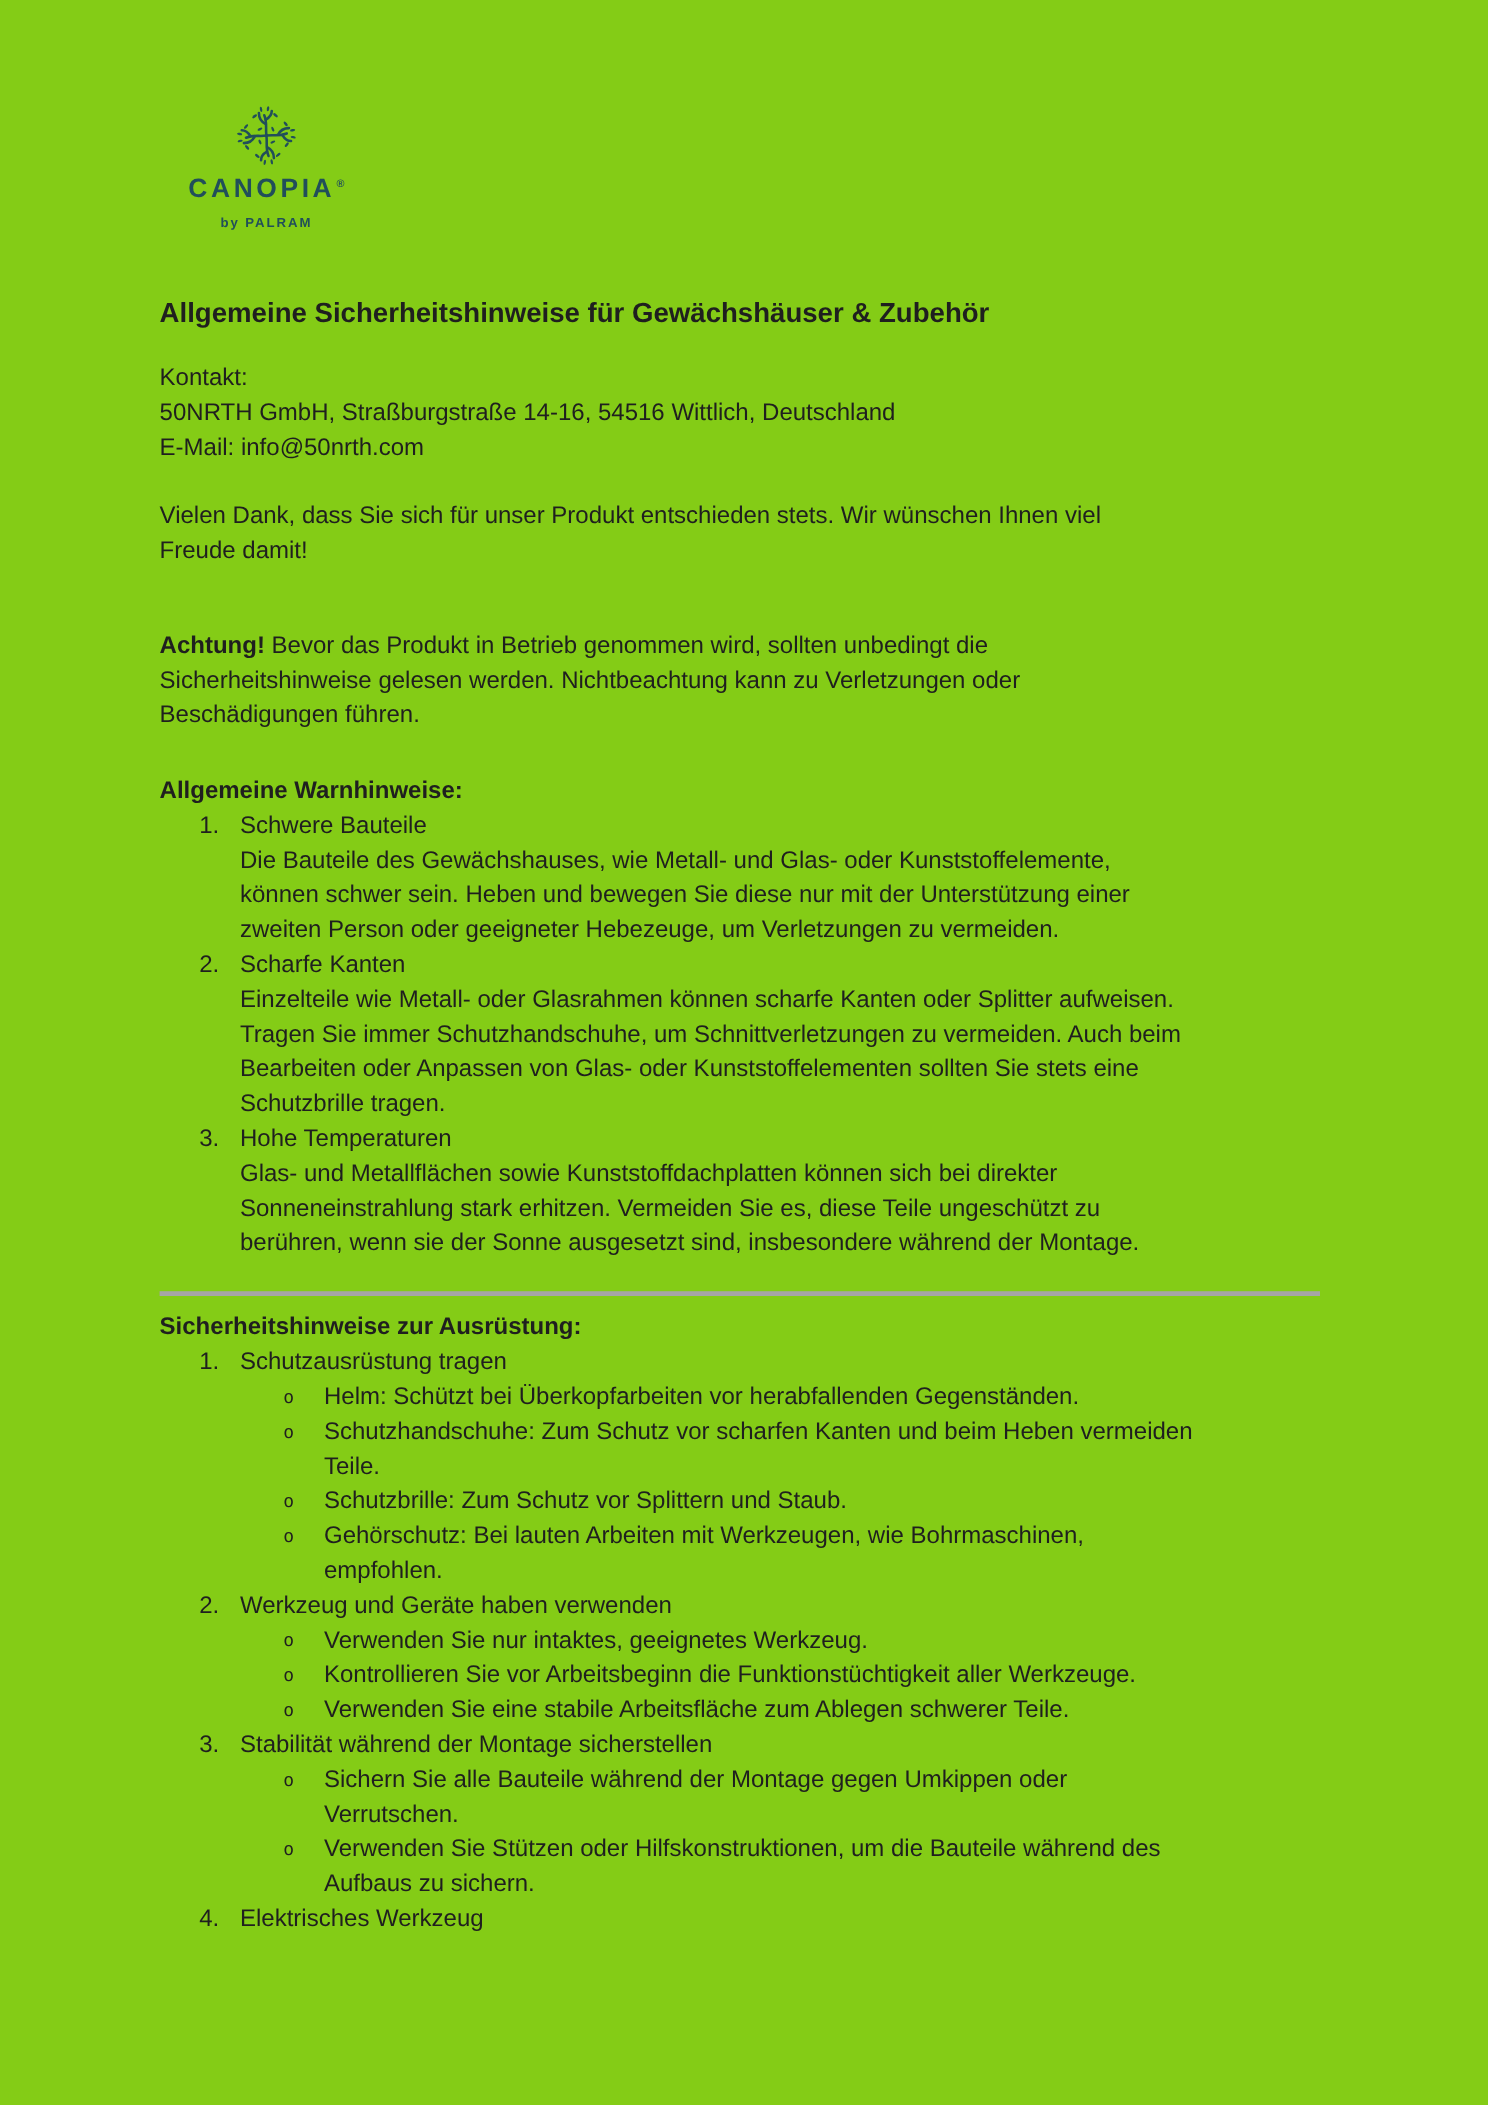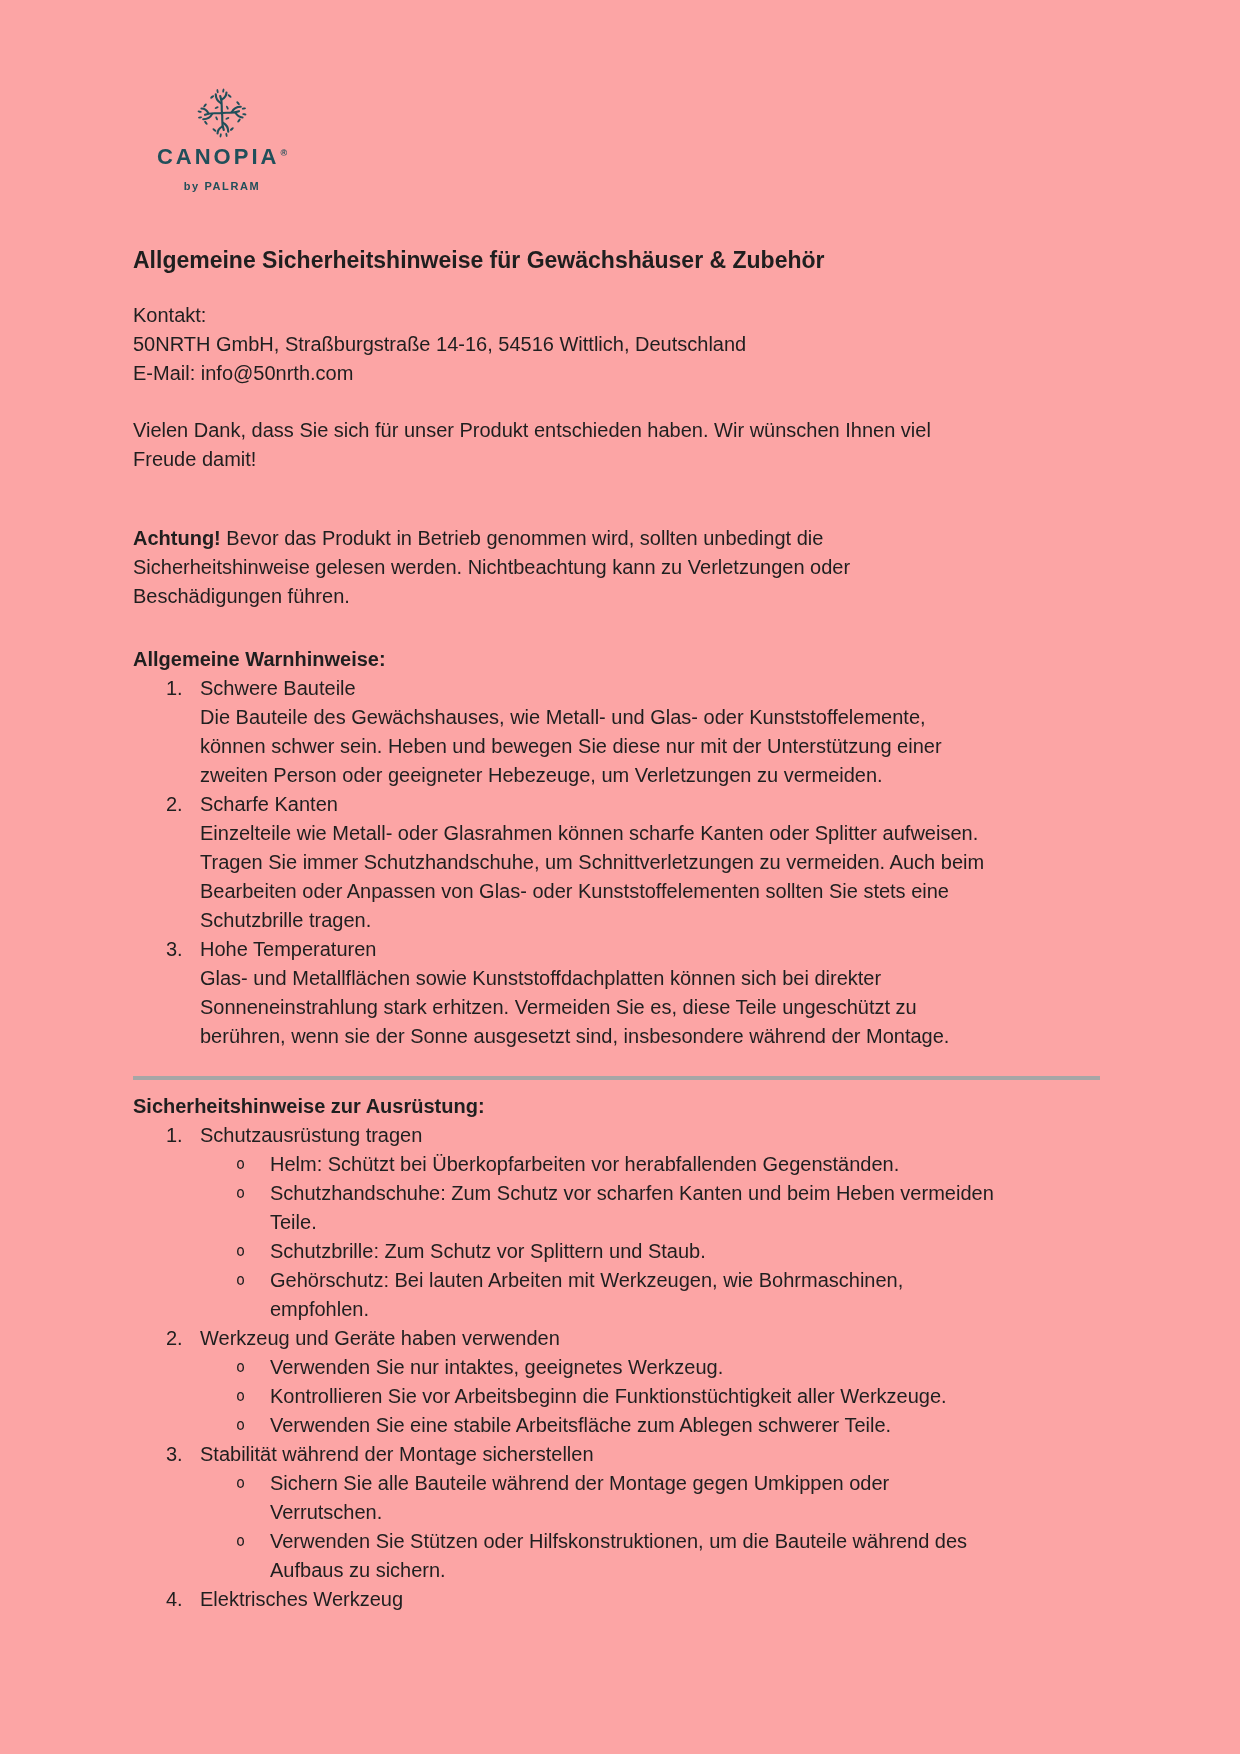--- a/index.html
+++ b/index.html
@@ -1,20 +1,20 @@
 <!DOCTYPE html>
 <html><head>
 <meta charset="utf-8">
 <style>
   html,body { margin:0; padding:0; background:#ffffff; }
   .page {
     position:relative;
     width:1240px; height:1754px;
     margin:0 auto;
-    background:#fca5a5;
+    background:#84cc16;
     box-sizing:border-box;
     padding:88px 140px 0 133px;
     font-family:"Liberation Sans","DejaVu Sans",sans-serif;
     font-size:20px; line-height:29px;
     color:#1f1f1f;
   }
   
   .logo { width:150px; margin-left:14px; text-align:center; color:#214f5a; }
   .logo-icon { width:54px; height:50px; display:block; margin:0 auto 3px; }
   .brand { font-size:22px; font-weight:700; letter-spacing:3px; line-height:24px; white-space:nowrap; }
@@ -68,21 +68,21 @@
   </div>
 
   <h1>Allgemeine Sicherheitshinweise für Gewächshäuser &amp; Zubehör</h1>
 
   <p class="contact">
     <span>Kontakt:</span><br>
     <span>50NRTH GmbH, Straßburgstraße 14-16, 54516 Wittlich, Deutschland</span><br>
     <span>E-Mail: info@50nrth.com</span>
   </p>
 
-  <p class="intro preline">Vielen Dank, dass Sie sich für unser Produkt entschieden haben. Wir wünschen Ihnen viel
+  <p class="intro preline">Vielen Dank, dass Sie sich für unser Produkt entschieden stets. Wir wünschen Ihnen viel
 Freude damit!</p>
 
   <p class="warning preline"><strong>Achtung!</strong><span> Bevor das Produkt in Betrieb genommen wird, sollten unbedingt die
 Sicherheitshinweise gelesen werden. Nichtbeachtung kann zu Verletzungen oder
 Beschädigungen führen.</span></p>
 
   <h2>Allgemeine Warnhinweise:</h2>
   <div class="olist">
       <div class="li">
         <div class="num">1.</div>

